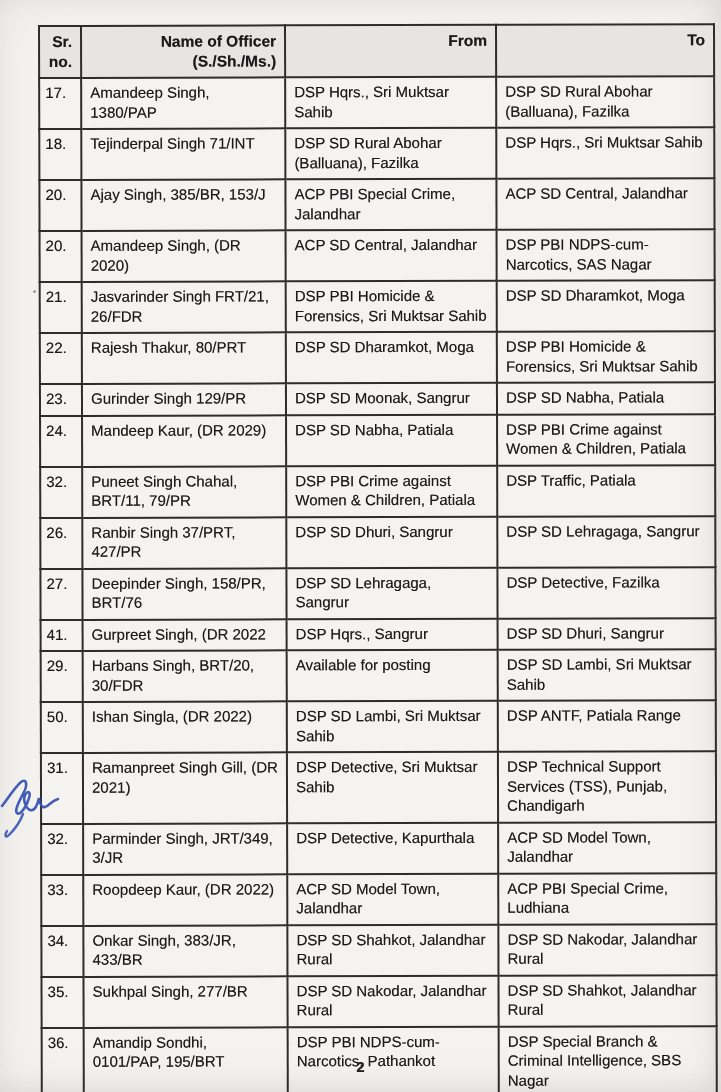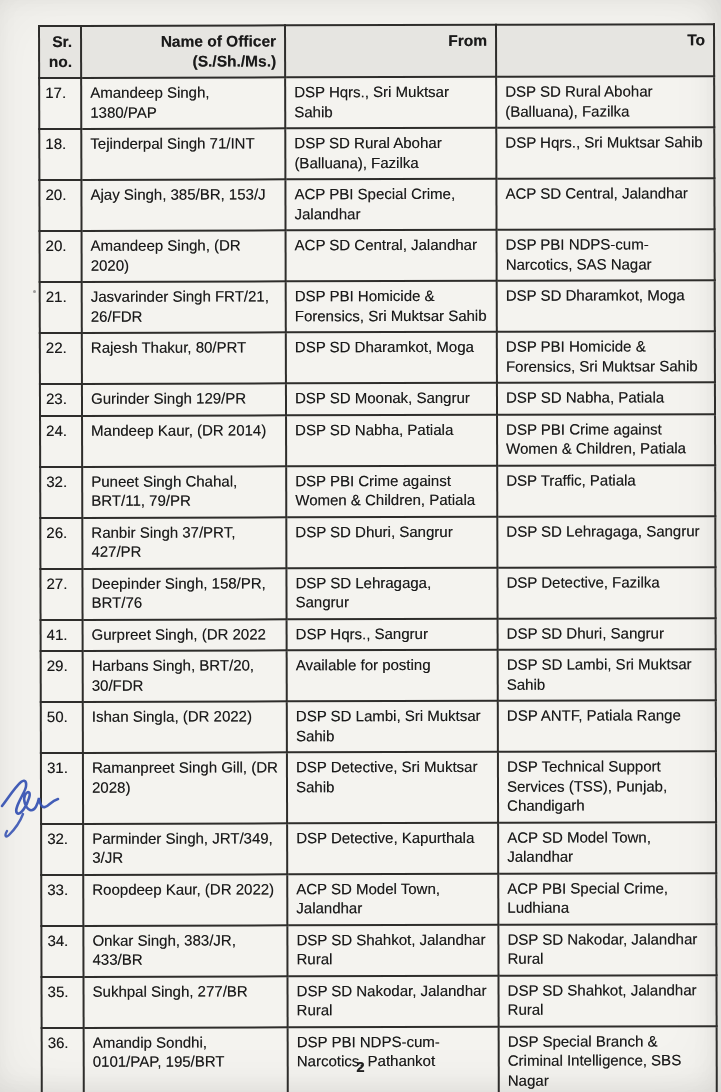--- a/index.html
+++ b/index.html
@@ -137,21 +137,21 @@
           <td class="c-to">DSP PBI Homicide &amp; Forensics, Sri Muktsar Sahib</td>
         </tr>
         <tr>
           <td class="c-sr">23.</td>
           <td class="c-name">Gurinder Singh 129/PR</td>
           <td class="c-from">DSP SD Moonak, Sangrur</td>
           <td class="c-to">DSP SD Nabha, Patiala</td>
         </tr>
         <tr>
           <td class="c-sr">24.</td>
-          <td class="c-name">Mandeep Kaur, (DR 2014)</td>
+          <td class="c-name">Mandeep Kaur, (DR 2029)</td>
           <td class="c-from">DSP SD Nabha, Patiala</td>
           <td class="c-to">DSP PBI Crime against Women &amp; Children, Patiala</td>
         </tr>
         <tr>
           <td class="c-sr">32.</td>
           <td class="c-name">Puneet Singh Chahal, BRT/11, 79/PR</td>
           <td class="c-from">DSP PBI Crime against Women &amp; Children, Patiala</td>
           <td class="c-to">DSP Traffic, Patiala</td>
         </tr>
         <tr>
@@ -179,21 +179,21 @@
           <td class="c-to">DSP SD Lambi, Sri Muktsar Sahib</td>
         </tr>
         <tr>
           <td class="c-sr">50.</td>
           <td class="c-name">Ishan Singla, (DR 2022)</td>
           <td class="c-from">DSP SD Lambi, Sri Muktsar Sahib</td>
           <td class="c-to">DSP ANTF, Patiala Range</td>
         </tr>
         <tr>
           <td class="c-sr">31.</td>
-          <td class="c-name">Ramanpreet Singh Gill, (DR 2028)</td>
+          <td class="c-name">Ramanpreet Singh Gill, (DR 2021)</td>
           <td class="c-from">DSP Detective, Sri Muktsar Sahib</td>
           <td class="c-to">DSP Technical Support Services (TSS), Punjab, Chandigarh</td>
         </tr>
         <tr>
           <td class="c-sr">32.</td>
           <td class="c-name">Parminder Singh, JRT/349, 3/JR</td>
           <td class="c-from">DSP Detective, Kapurthala</td>
           <td class="c-to">ACP SD Model Town, Jalandhar</td>
         </tr>
         <tr>

